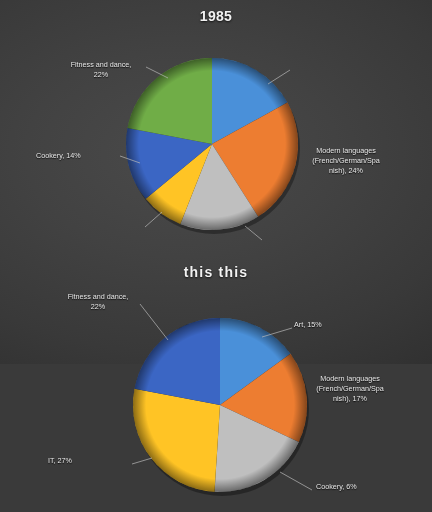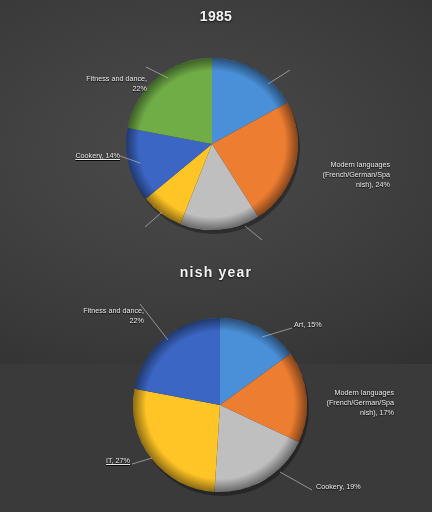--- a/index.html
+++ b/index.html
@@ -27,23 +27,23 @@
 
   .pie-wrap{position:absolute;}
   .pie-svg{display:block;overflow:visible;}
 
   .lbl{
     position:absolute;color:#e8e8e8;
     font-size:7.2px;line-height:10px;
     text-shadow:0 1px 1px rgba(0,0,0,.85);
     white-space:pre-line;
   }
-  .lbl.c{text-align:right;margin-top:14px;}
+  .lbl.c{text-align:center;}
   .lbl.l{text-align:left;}
-  .lbl.r{text-align:right;text-decoration:underline;}
+  .lbl.r{}
 
   .leader{position:absolute;overflow:visible;}
   .leader line{stroke:#b9b9b9;stroke-width:.7;}
 </style>
 </head>
 <body>
 
 <div id="slide">
 
   <div class="chart-block" id="chart-1985">
@@ -88,21 +88,21 @@
 (French/German/Spa
 nish), 24%</div>
 
     <div class="lbl r" style="left:36px;top:151px;width:84px;">Cookery, 14%</div>
 
 
   </div>
 
   <div class="chart-block" id="chart-this-year">
 
-    <div class="chart-title" id="title-this-year">nish  year</div>
+    <div class="chart-title" id="title-this-year">this  this</div>
 
     <div class="pie-wrap" style="left:133px;top:62px;">
       <svg class="pie-svg" width="174" height="178" viewBox="0 0 174 178">
         <defs>
           <radialGradient id="sh2" cx="50%" cy="50%" r="50%">
             <stop offset="85%" stop-color="#000" stop-opacity="0"></stop>
             <stop offset="100%" stop-color="#000" stop-opacity=".45"></stop>
           </radialGradient>
         </defs>
         <ellipse cx="89" cy="91" rx="87" ry="87" fill="#000" opacity=".33"></ellipse>
@@ -128,16 +128,16 @@
 22%</div>
 
     <div class="lbl l" style="left:294px;top:64px;width:80px;">Art, 15%</div>
 
     <div class="lbl c" style="left:306px;top:118px;width:88px;">Modern languages
 (French/German/Spa
 nish), 17%</div>
 
     <div class="lbl r" style="left:48px;top:200px;width:82px;">IT, 27%</div>
 
-    <div class="lbl l" style="left:316px;top:226px;width:100px;">Cookery, 19%</div>
+    <div class="lbl l" style="left:316px;top:226px;width:100px;">Cookery, 6%</div>
   </div>
 
 </div>
 
 </body></html>

